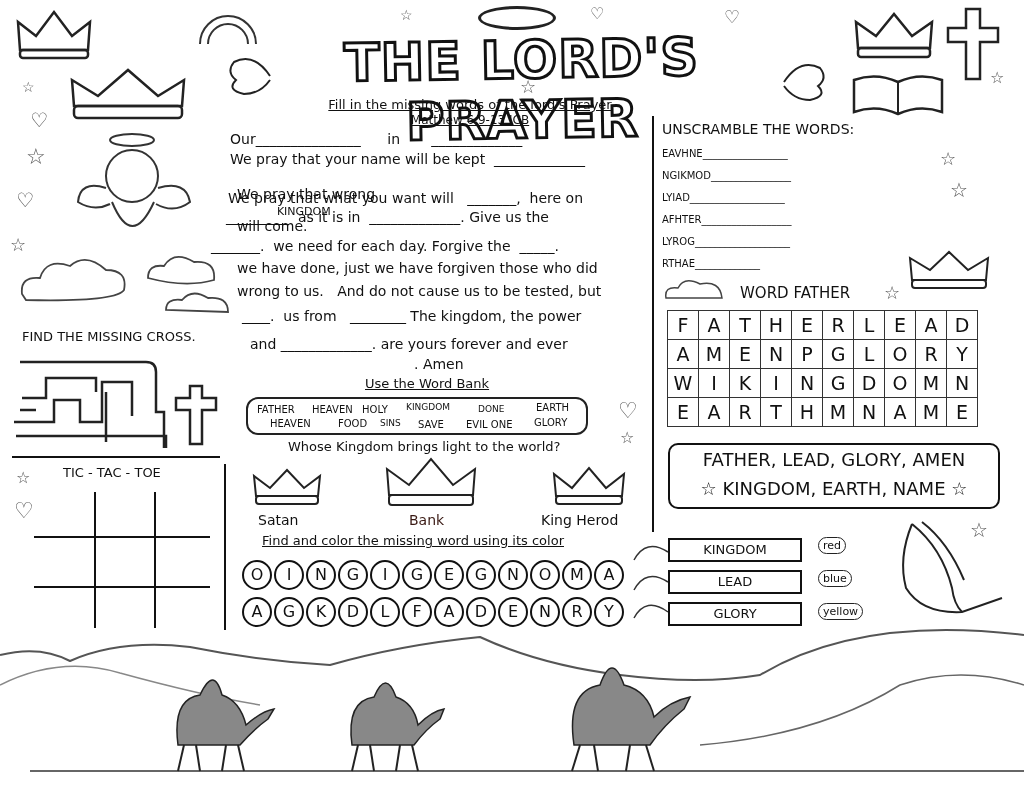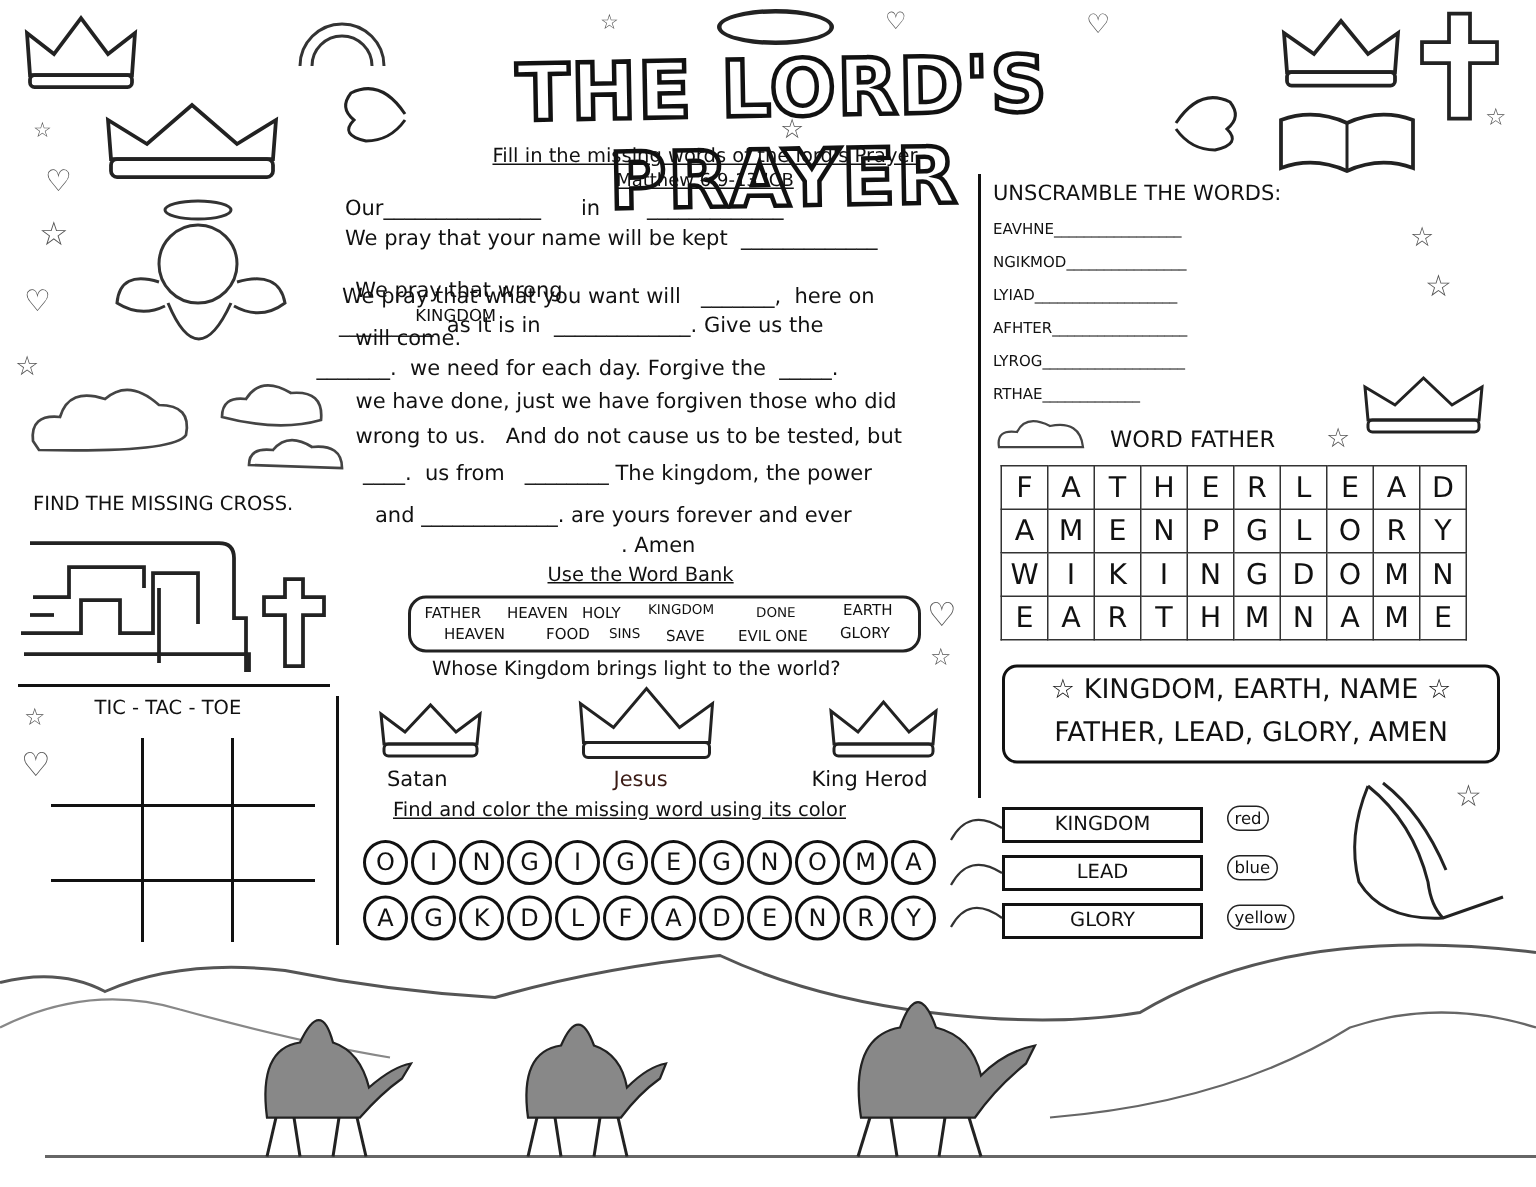--- a/index.html
+++ b/index.html
@@ -9,21 +9,21 @@
   
   .title{position:absolute;left:262px;top:30px;width:520px;text-align:center;font-family:"DejaVu Sans",sans-serif;font-weight:bold;font-size:52px;letter-spacing:1px;color:#fff;
     -webkit-text-stroke:3px #111;transform:rotate(-1deg);}
   .halo{position:absolute;left:478px;top:6px;width:72px;height:18px;border:3px solid #222;border-radius:50%;}
   .subtitle{position:absolute;left:300px;top:97px;width:340px;text-align:center;font-size:13px;text-decoration:underline;}
   .subtitle2{position:absolute;left:300px;top:113px;width:340px;text-align:center;font-size:12px;text-decoration:underline;}
   .prayer-line{position:absolute;font-size:14px;white-space:pre;}
   .small-word{font-size:11px;}
   
   .bank-title{position:absolute;left:365px;top:376px;font-size:13px;text-decoration:underline;}
-  .bank{position:absolute;left:272px;top:397px;width:338px;height:34px;border:2px solid #222;border-radius:12px;}
+  .bank{position:absolute;left:246px;top:397px;width:338px;height:34px;border:2px solid #222;border-radius:12px;}
   .bank span{position:absolute;font-size:10px;}
   .question{position:absolute;left:288px;top:439px;font-size:13px;}
   .crown{position:absolute;}
   .crown-label{position:absolute;font-size:14px;}
   .find-title{position:absolute;left:262px;top:533px;font-size:13px;text-decoration:underline;}
   .circle{position:absolute;width:26px;height:26px;border:2px solid #111;border-radius:50%;text-align:center;line-height:26px;font-size:16px;}
   .ans-box{position:absolute;left:668px;width:130px;height:20px;border:2px solid #111;text-align:center;font-size:13px;line-height:20px;}
   .cloud-lbl{position:absolute;font-size:11px;border:1.5px solid #222;border-radius:10px;padding:1px 4px;text-align:center;}
   
   .vline{position:absolute;background:#111;}
@@ -147,21 +147,21 @@
 </svg>
 <svg class="crown" style="left:384px;top:455px" width="94" height="56">
   <path d="M5 40 L3 14 L25 30 L47 4 L69 30 L91 14 L89 40 Z" fill="none" stroke="#222" stroke-width="2"></path>
   <rect x="5" y="40" width="84" height="10" rx="3" fill="none" stroke="#222" stroke-width="2"></rect>
 </svg>
 <svg class="crown" style="left:552px;top:464px" width="74" height="46">
   <path d="M4 32 L2 10 L20 24 L37 4 L54 24 L72 10 L70 32 Z" fill="none" stroke="#222" stroke-width="2"></path>
   <rect x="4" y="32" width="66" height="8" rx="3" fill="none" stroke="#222" stroke-width="2"></rect>
 </svg>
 <div class="crown-label" style="left:258px;top:512px">Satan</div>
-<div class="crown-label" style="left:409px;top:512px;color:#3a1a14">Jesus</div>
+<div class="crown-label" style="left:409px;top:512px;color:#3a1a14">Bank</div>
 <div class="crown-label" style="left:541px;top:512px">King Herod</div>
 
 <div class="find-title">Find and color the missing word using its color</div>
 <div>
   <div class="circle" style="left:242px;top:560px">O</div>
   <div class="circle" style="left:274px;top:560px">I</div>
   <div class="circle" style="left:306px;top:560px">N</div>
   <div class="circle" style="left:338px;top:560px">G</div>
   <div class="circle" style="left:370px;top:560px">I</div>
   <div class="circle" style="left:402px;top:560px">G</div>
@@ -270,26 +270,26 @@
         <td>H</td>
         <td>M</td>
         <td>N</td>
         <td>A</td>
         <td>M</td>
         <td>E</td>
   </tr>
 </tbody>
   </table>
 <div class="wordlist">
+  <div>FATHER, LEAD, GLORY, AMEN</div>
   <div>
     <span>☆</span>
     <span>KINGDOM, EARTH, NAME</span>
     <span>☆</span>
   </div>
-  <div>FATHER, LEAD, GLORY, AMEN</div>
 </div>
 
 <div class="left-title">FIND THE MISSING CROSS.</div>
 <svg class="abs" style="left:6px;top:352px" width="230" height="96">
   <g fill="none" stroke="#222" stroke-width="2.5">
     <path d="M14 10 H140 Q150 10 150 20 V60 H158 V102"></path>
     <path d="M16 46 H40 V26 H90 V40"></path>
     <path d="M8 70 H48 V48 H74 V70 H96 V30 H126 V64"></path>
     <path d="M10 84 H160 V100"></path>
     <path d="M18 130 H200 V116"></path>

